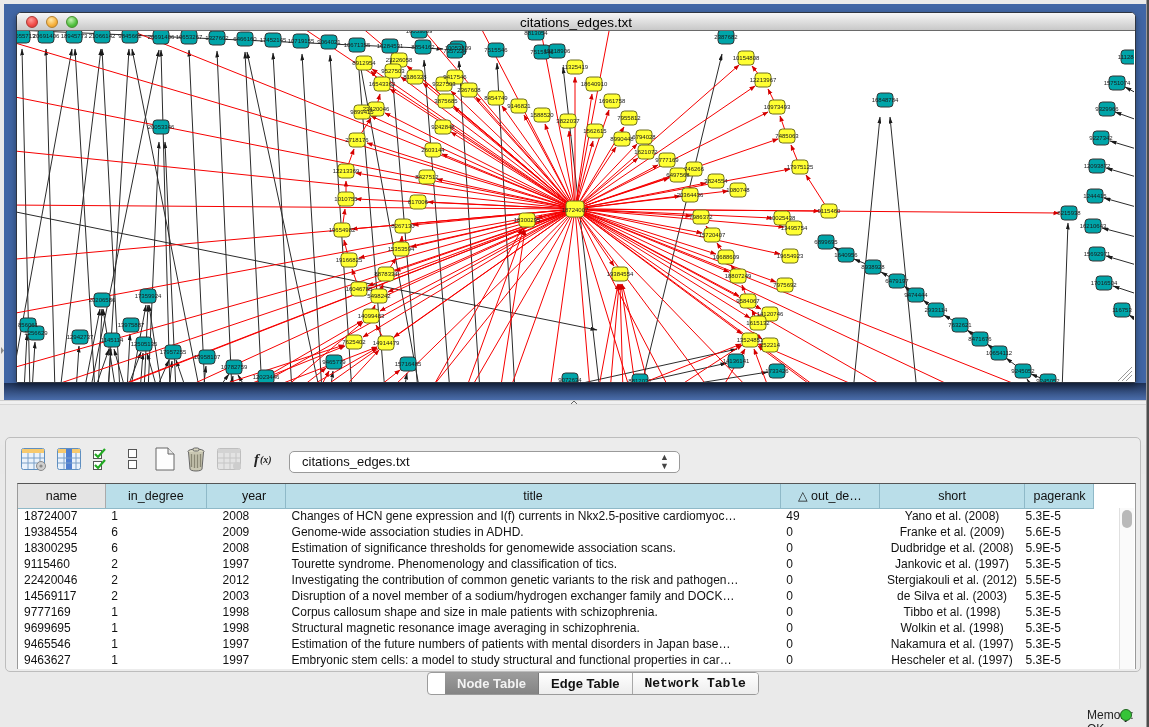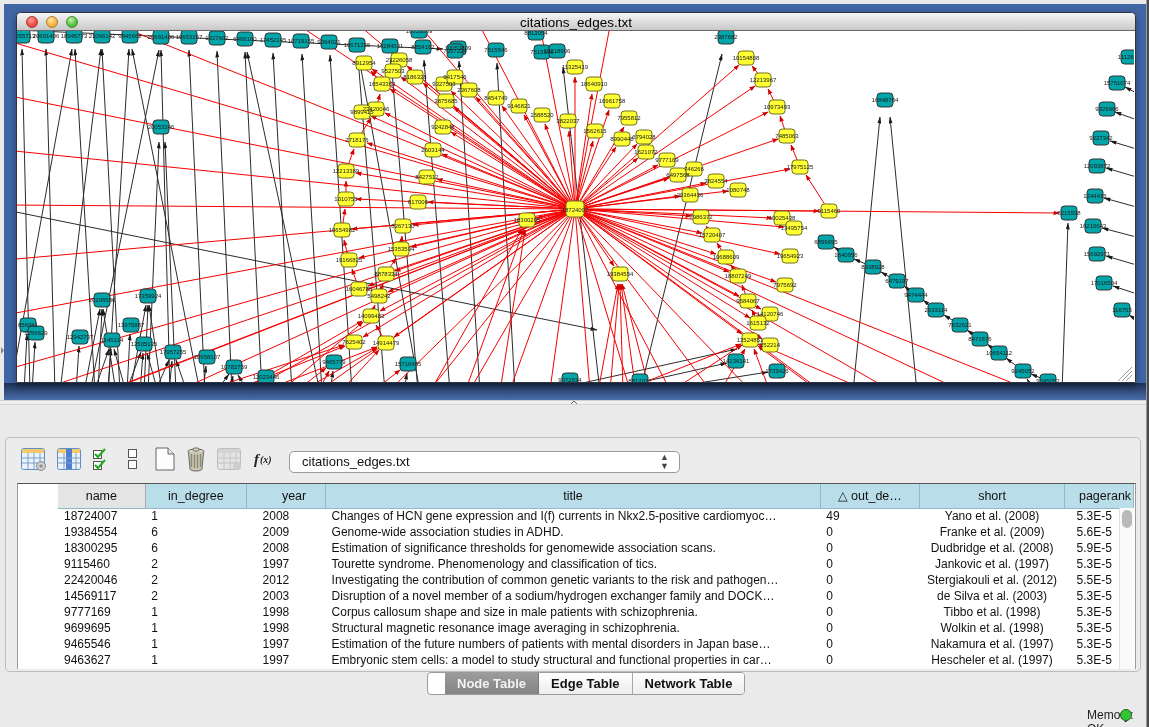--- a/index.html
+++ b/index.html
@@ -26,34 +26,34 @@
 #floatico { position:absolute; left:1103px; top:7px; width:14px; height:14px; }
 #closex { position:absolute; left:1125px; top:7px; width:13px; height:13px; }
 #card { position:absolute; left:5px; top:437px; width:1136px; height:235px; background:#ececec;
   border:1px solid #bdbdbd; border-radius:5px; }
 #toolbar { position:absolute; left:0px; top:8px; width:1100px; height:32px; }
 #combo { position:absolute; left:283px; top:5px; width:391px; height:22px; background:#fff;
   border:1px solid #9a9a9a; border-radius:5px; font-size:13px; color:#111; padding:2px 0 0 12px; }
 #combo .stp { position:absolute; right:10px; top:1px; font-size:9px; color:#444; line-height:9px; }
 #tblwrap { position:absolute; left:11px; top:45px; width:1119px; height:186px; background:#fff;
   border-top:1px solid #555; border-left:1px solid #9a9a9a; border-right:1px solid #9a9a9a; overflow:hidden; }
-table { border-collapse:collapse; table-layout:fixed; width:1076px;margin-left:40px; }
+table { border-collapse:collapse; table-layout:fixed; width:1076px; }
 th { height:24px; background:#badee9; border-right:1px solid #8fb9c8; border-bottom:1px solid #8fb9c8;
   font-size:12.5px; font-weight:normal; color:#111; }
 th.c1 { background:#e4e4e4; border-right:1px solid #aaa; }
 td { height:16px; font-size:12px; color:#111; white-space:nowrap; overflow:hidden; padding:0 0 0 6px; }
 .c1 { width:86px; } .c2 { width:100px; } .c3 { width:78px;padding-left:16px; } .c4 { width:488px; }
-.c5 { width:98px; } .c6 { width:143px; text-align:center; padding:0; } .c7 { width:68px; padding-left:12px; }
+.c5 { width:98px; } .c6 { width:143px; text-align:center; padding:0; } .c7 { width:68px; padding-left:1px; }
 #vsb { position:absolute; right:1px; top:24px; width:15px; height:161px; background:#fafafa; border-left:1px solid #e0e0e0; }
 #vsb .thumb { position:absolute; left:2px; top:2px; width:10px; height:18px; background:#b9b9b9; border-radius:5px; }
 #tabs { position:absolute; left:427px; top:672px; height:23px; display:flex;
   border:1px solid #9b9b9b; border-radius:4px; overflow:hidden; background:#fff; }
 .tab { font-size:13px; font-weight:bold; padding:3px 12px 0 12px; color:#111; background:linear-gradient(#ffffff,#ededed); border-right:1px solid #a8a8a8; }
 .tab.sel { background:linear-gradient(#9c9c9c,#848484); color:#f3f3f3; border-right:1px solid #7a7a7a;margin-left:17px; }
-.tab:last-child { border-right:none; }
+.tab:last-child { border-right:none;font-family:Liberation Mono, monospace; }
 #mem { position:absolute; left:1063px; top:708px; font-size:12px; color:#222;padding-left:24px; }
 #memdot { position:absolute; left:1120px; top:709px; width:12px; height:12px; border-radius:50%;
   background:#35c438; border:1px solid #1e661e; }
 #rstrip { position:absolute; right:0; top:0; width:3px; height:727px; background:#4c4c4c; border-left:1px solid #9a9a9a;}
 </style></head>
 <body>
 <div id="page">
   <div id="desktop">
     <div id="dshadow"></div>
     <div id="win">

